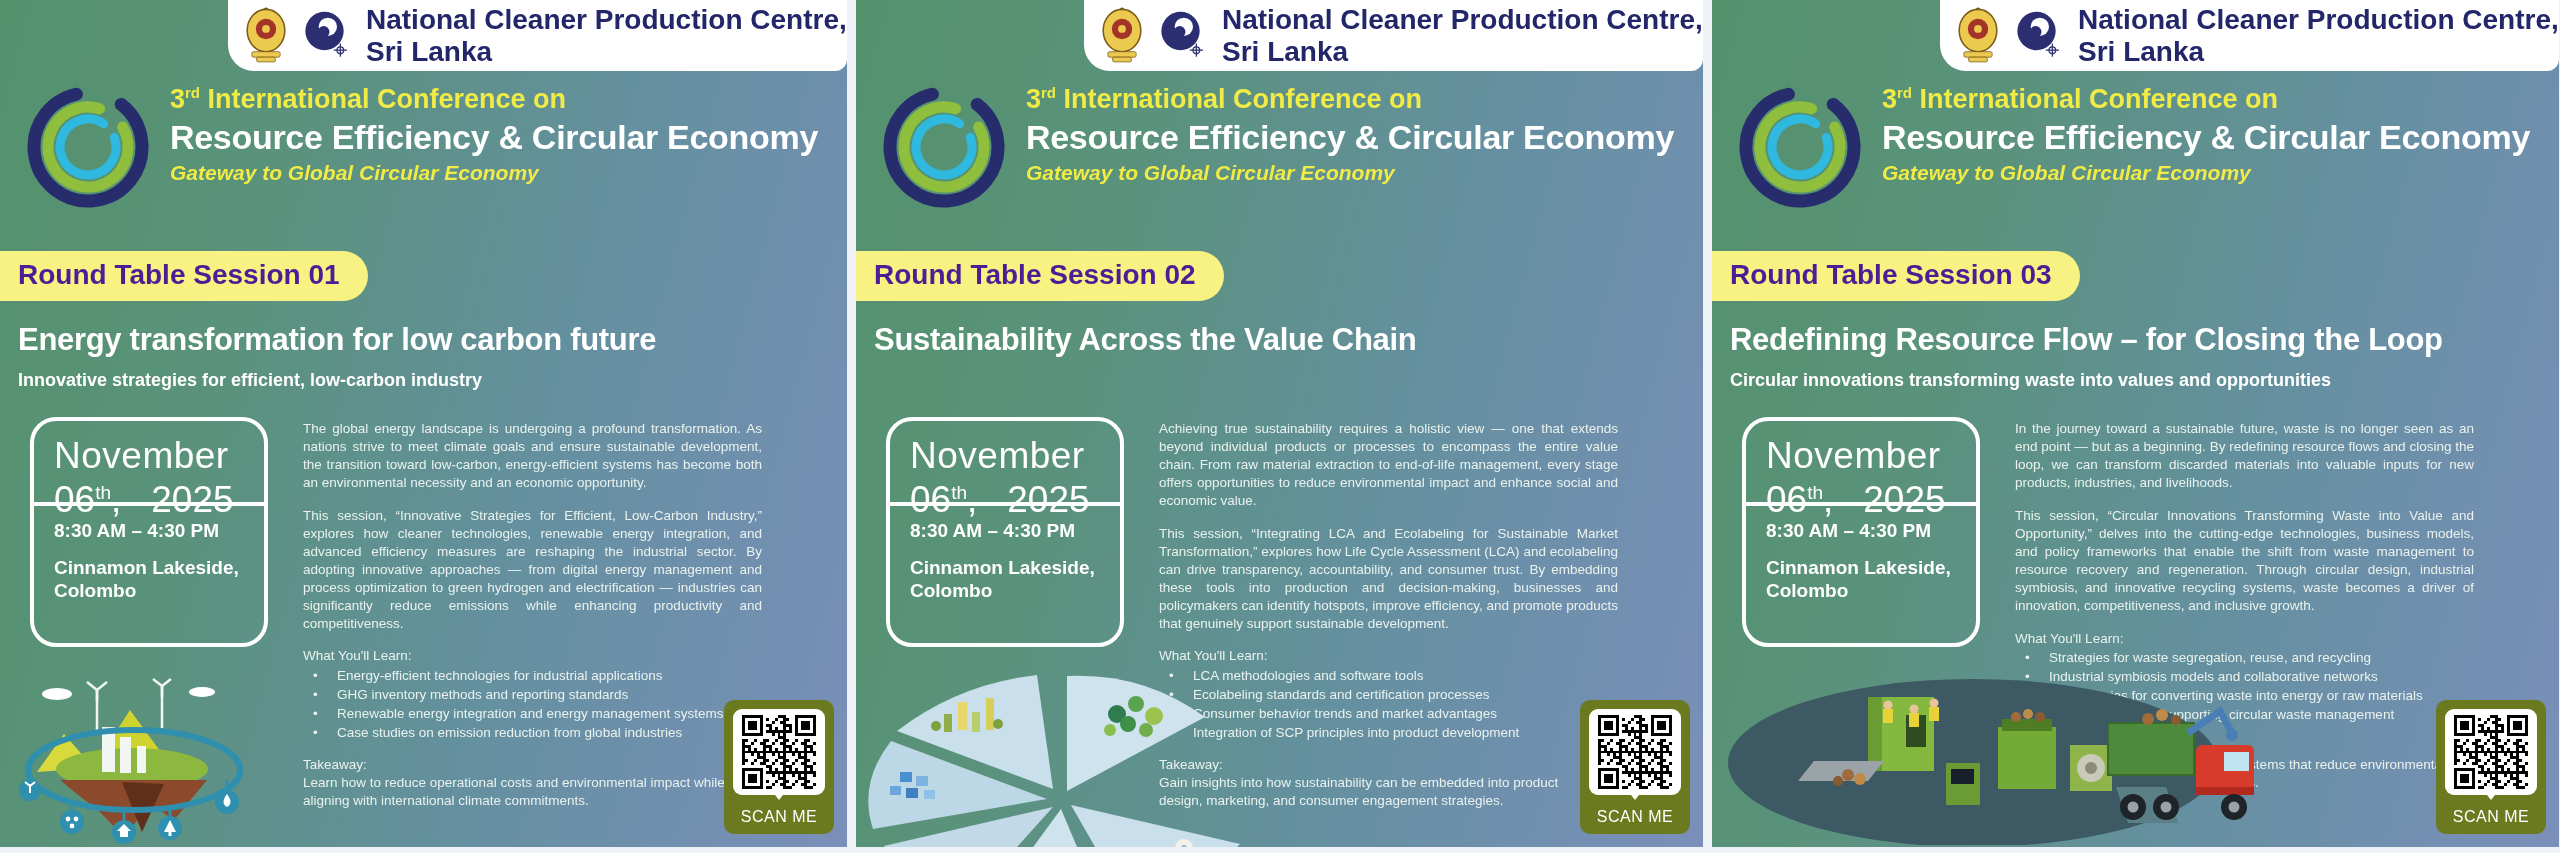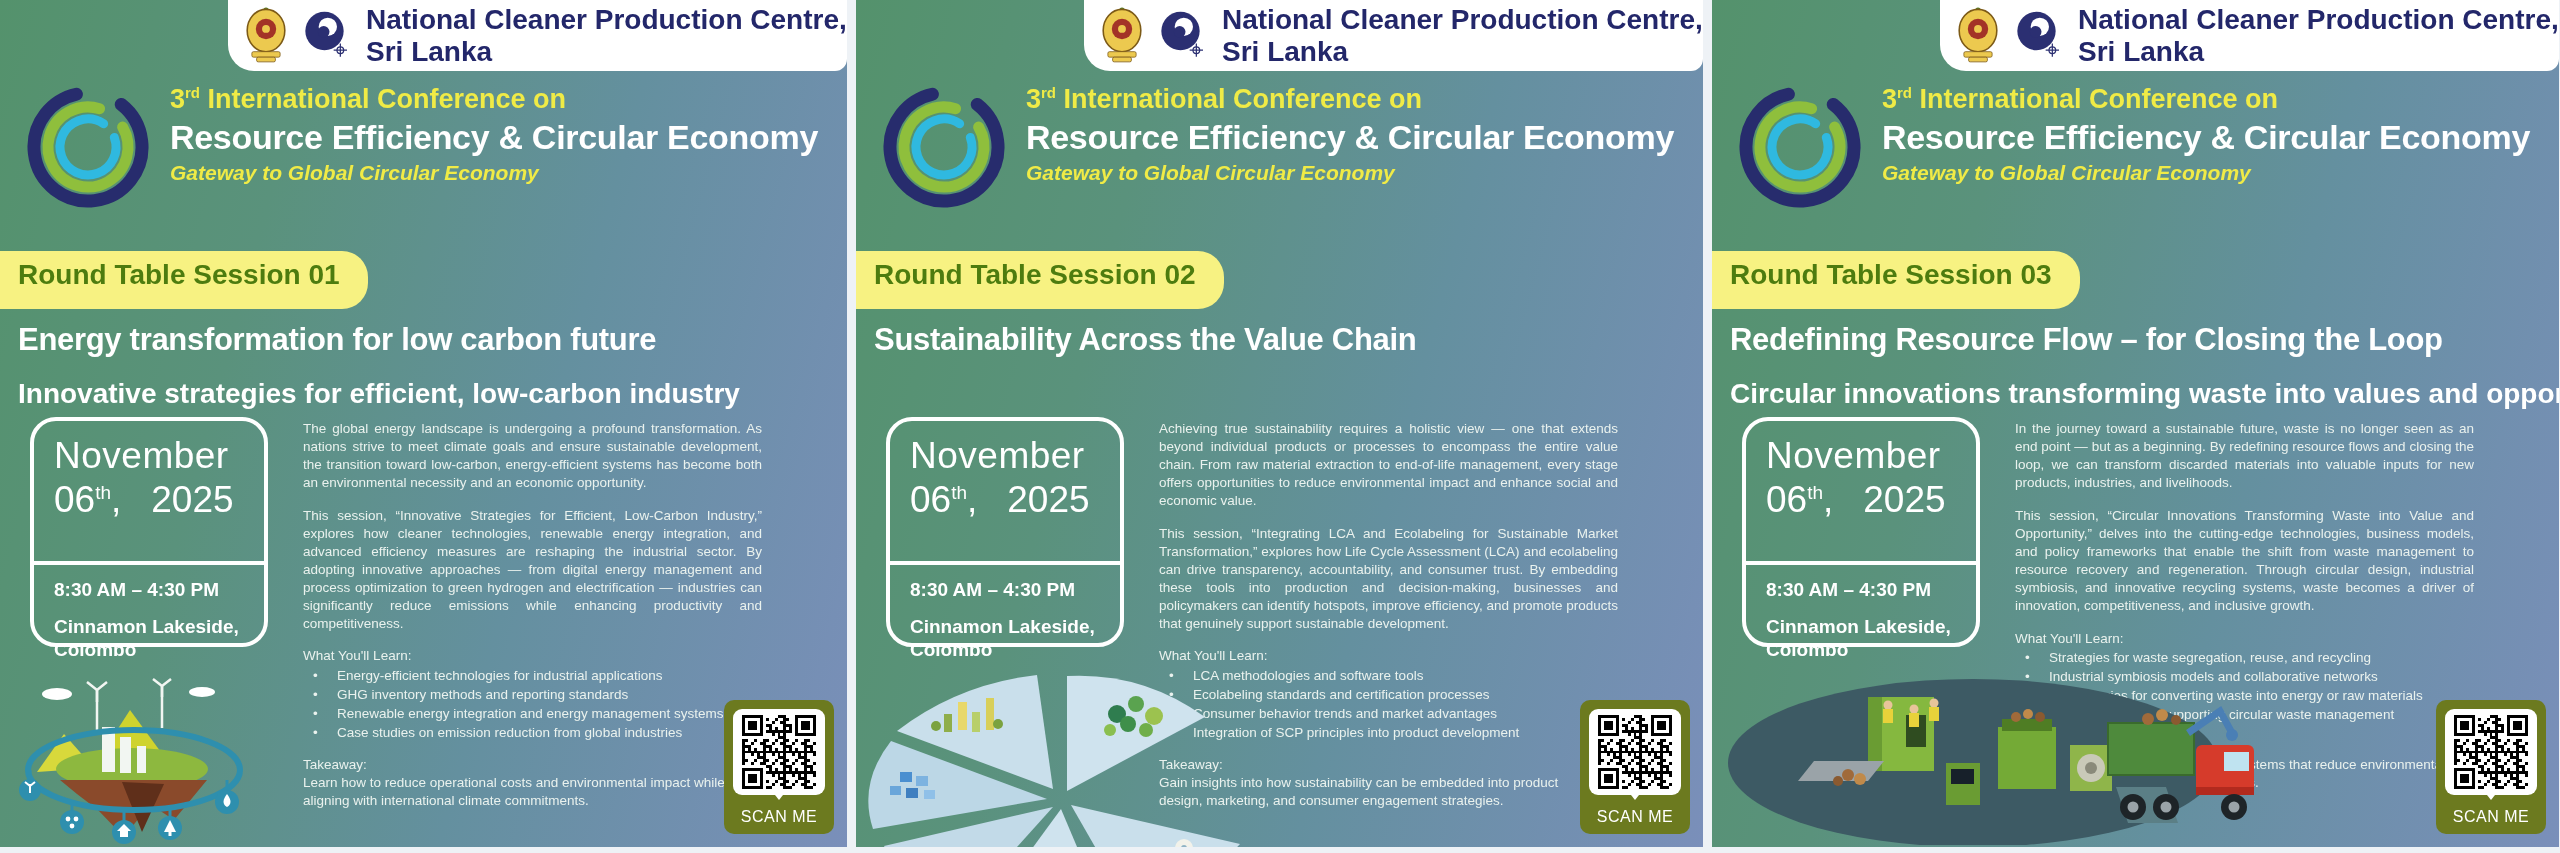--- a/index.html
+++ b/index.html
@@ -25,28 +25,28 @@
   
   .conf-logo{position:absolute;top:74px;left:26px;width:130px;height:145px;}
   .conf-text{position:absolute;top:84px;left:170px;}
   .conf-line1{color:#f0eb46;font-size:27px;font-weight:bold;}
   .conf-line1 sup{font-size:15px;}
   .conf-line2{color:#ffffff;font-size:34px;font-weight:bold;margin-top:3px;letter-spacing:-0.3px;}
   .conf-tagline{color:#f0eb46;font-size:21px;font-weight:bold;font-style:italic;margin-top:4px;}
   
   .session-pill{
     position:absolute;top:251px;left:0;
-    background:#f7f282;color:#4d7c0f;font-size:28px;font-weight:bold;
-    padding:8px 28px 18px 18px;border-radius:0 26px 26px 0;
+    background:#f7f282;color:#4c1d95;font-size:28px;font-weight:bold;
+    padding:8px 28px 10px 18px;border-radius:0 26px 26px 0;
   }
   .poster-title{position:absolute;top:301px;left:18px;right:10px;color:#fff;font-size:31px;font-weight:bold;letter-spacing:-0.3px;white-space:nowrap;}
-  .poster-subtitle{position:absolute;top:355px;left:18px;right:8px;color:#fff;font-size:28px;font-weight:bold;white-space:nowrap;}
+  .poster-subtitle{position:absolute;top:355px;left:18px;right:8px;color:#fff;font-size:18px;font-weight:bold;white-space:nowrap;}
   
   .date-box{position:absolute;top:417px;left:30px;width:238px;height:230px;border:4px solid #fff;border-radius:26px;box-sizing:border-box;color:#fff;}
-  .date-top{height:144px;border-bottom:4px solid #fff;padding:14px 0 0 20px;box-sizing:border-box;}
+  .date-top{height:85px;border-bottom:4px solid #fff;padding:14px 0 0 20px;box-sizing:border-box;}
   .month{font-size:37px;font-weight:normal;letter-spacing:0.5px;}
   .day-line{font-size:37px;font-weight:normal;margin-top:2px;}
   .day-line sup{font-size:19px;}
   .day-line .year{margin-left:30px;}
   .date-bottom{padding:14px 0 0 20px;}
   .time{font-weight:bold;font-size:19px;}
   .venue{font-weight:bold;font-size:19px;margin-top:14px;line-height:1.22;}
   
   .body-col{position:absolute;top:420px;left:303px;width:459px;color:#eaf2ee;font-size:13.5px;line-height:1.33;}
   .body-col p{text-align:justify;margin:0 0 15px 0;}

